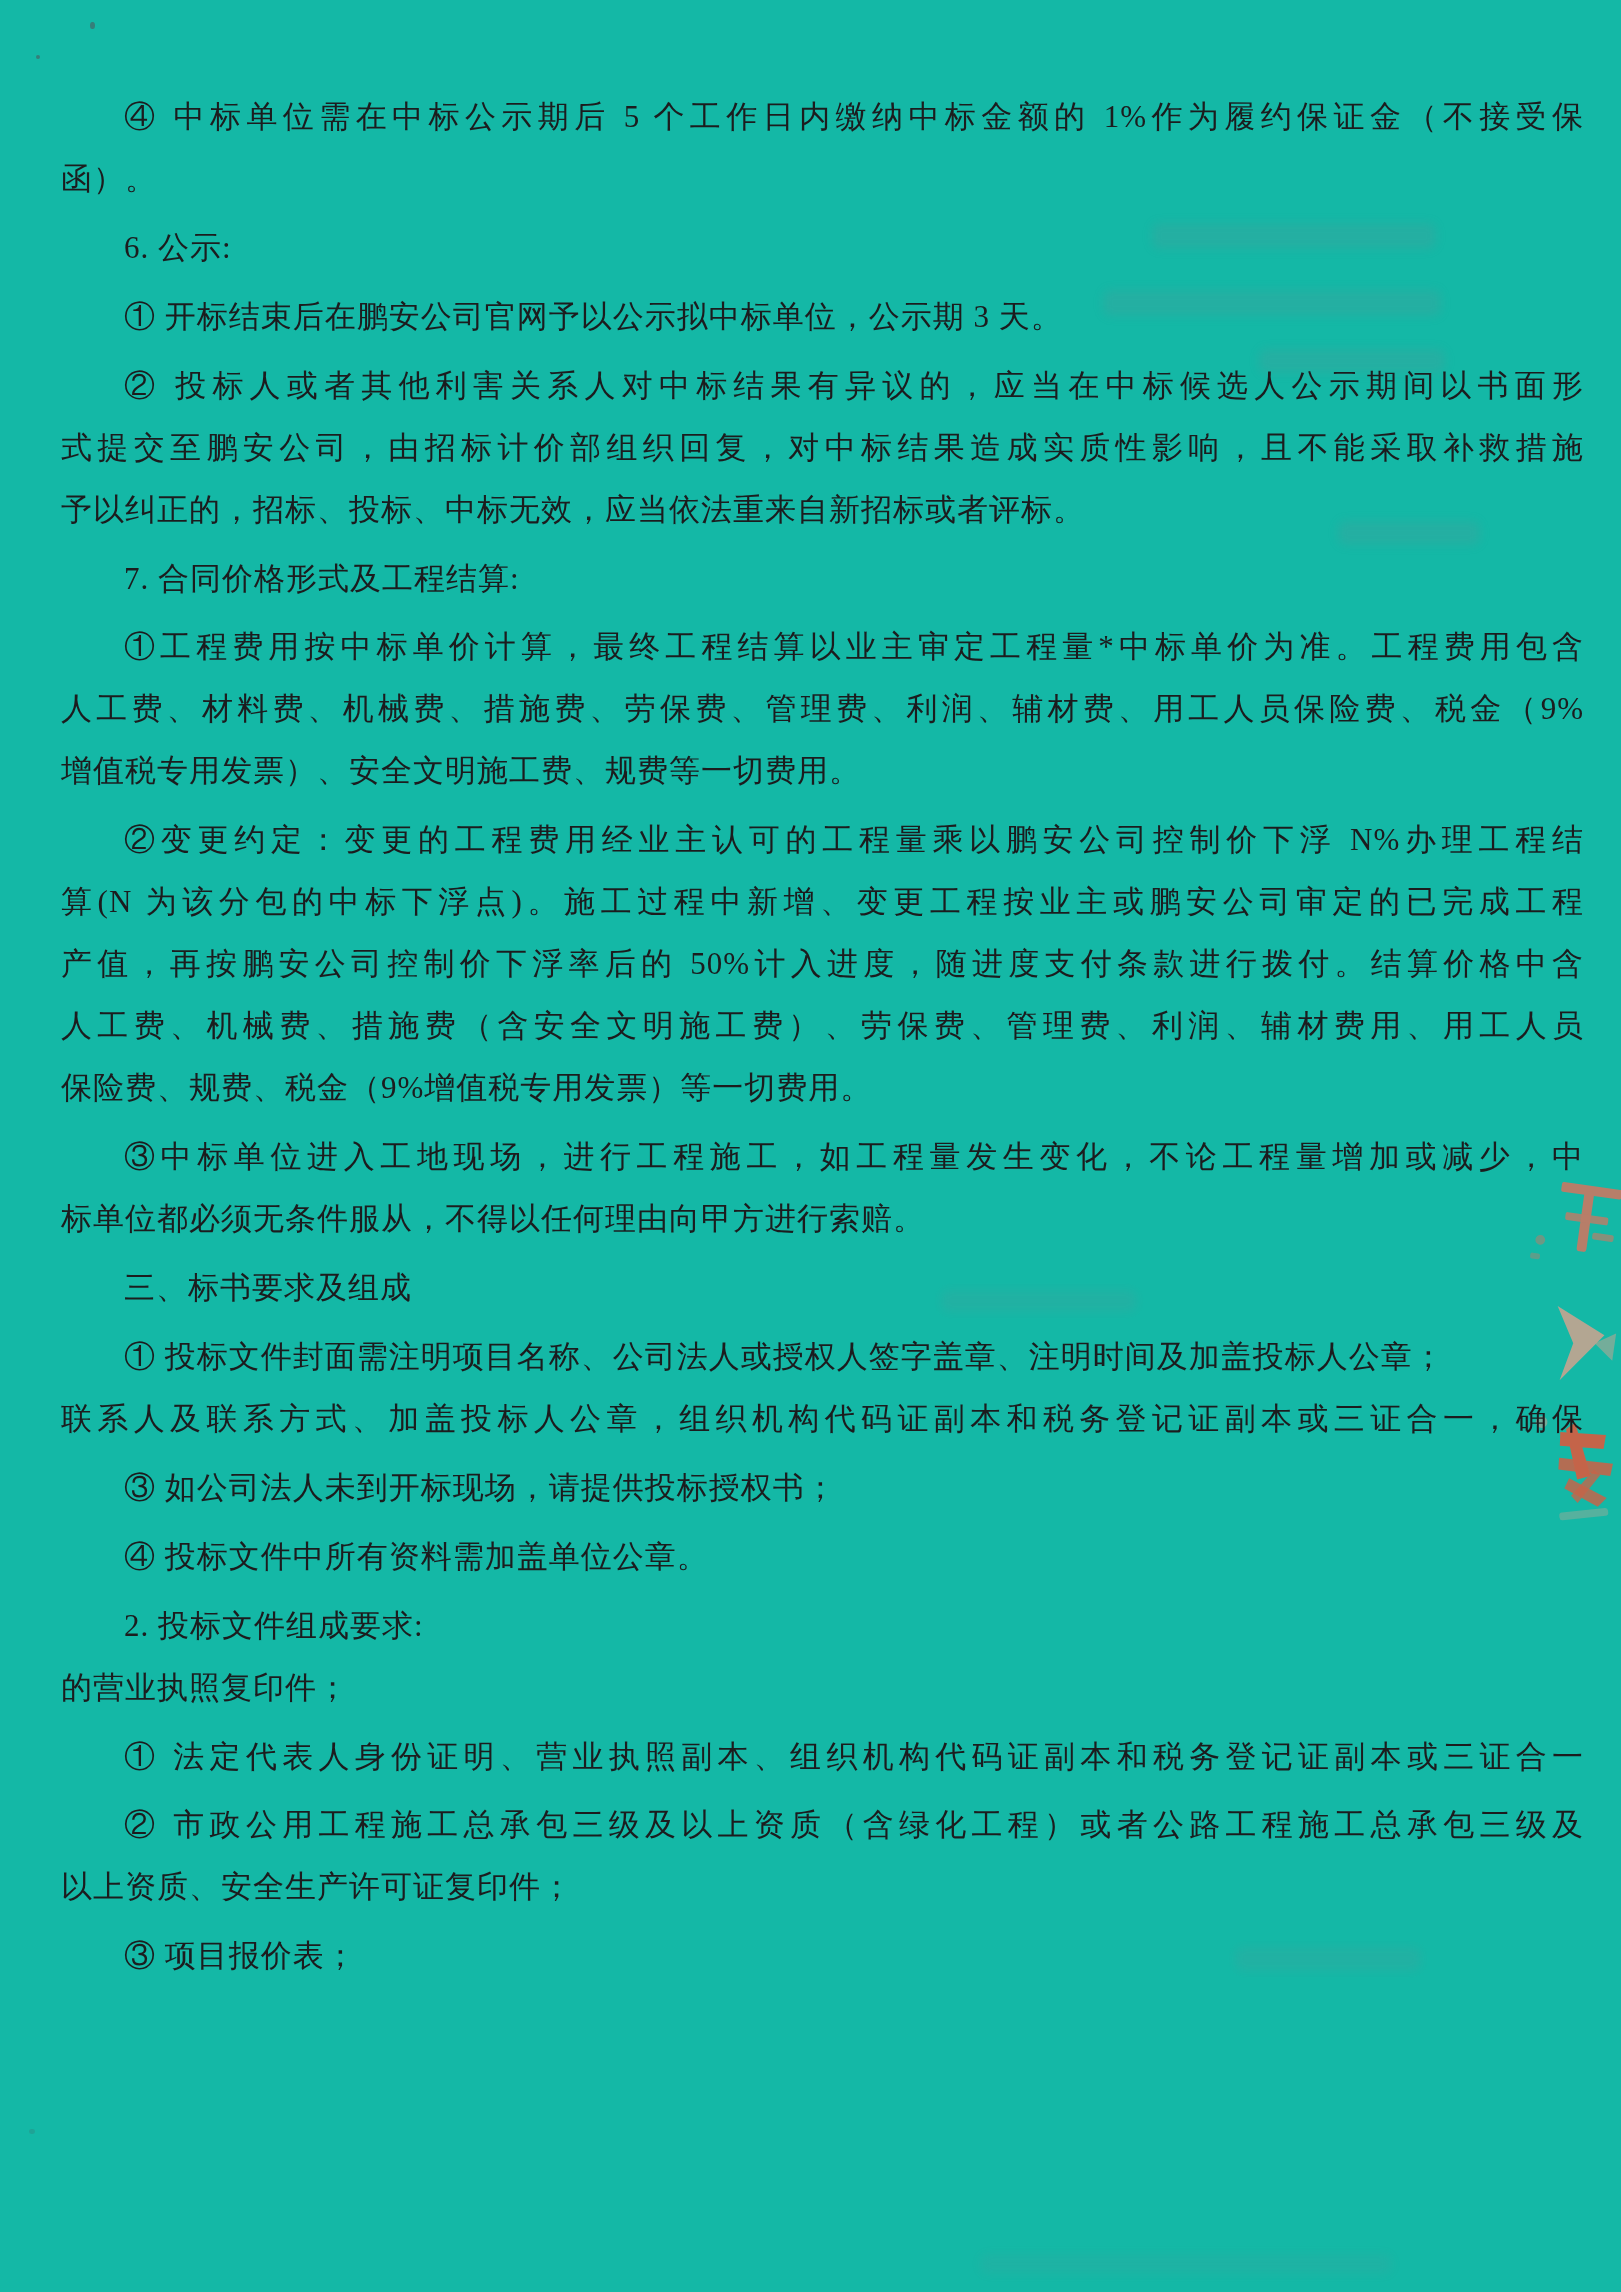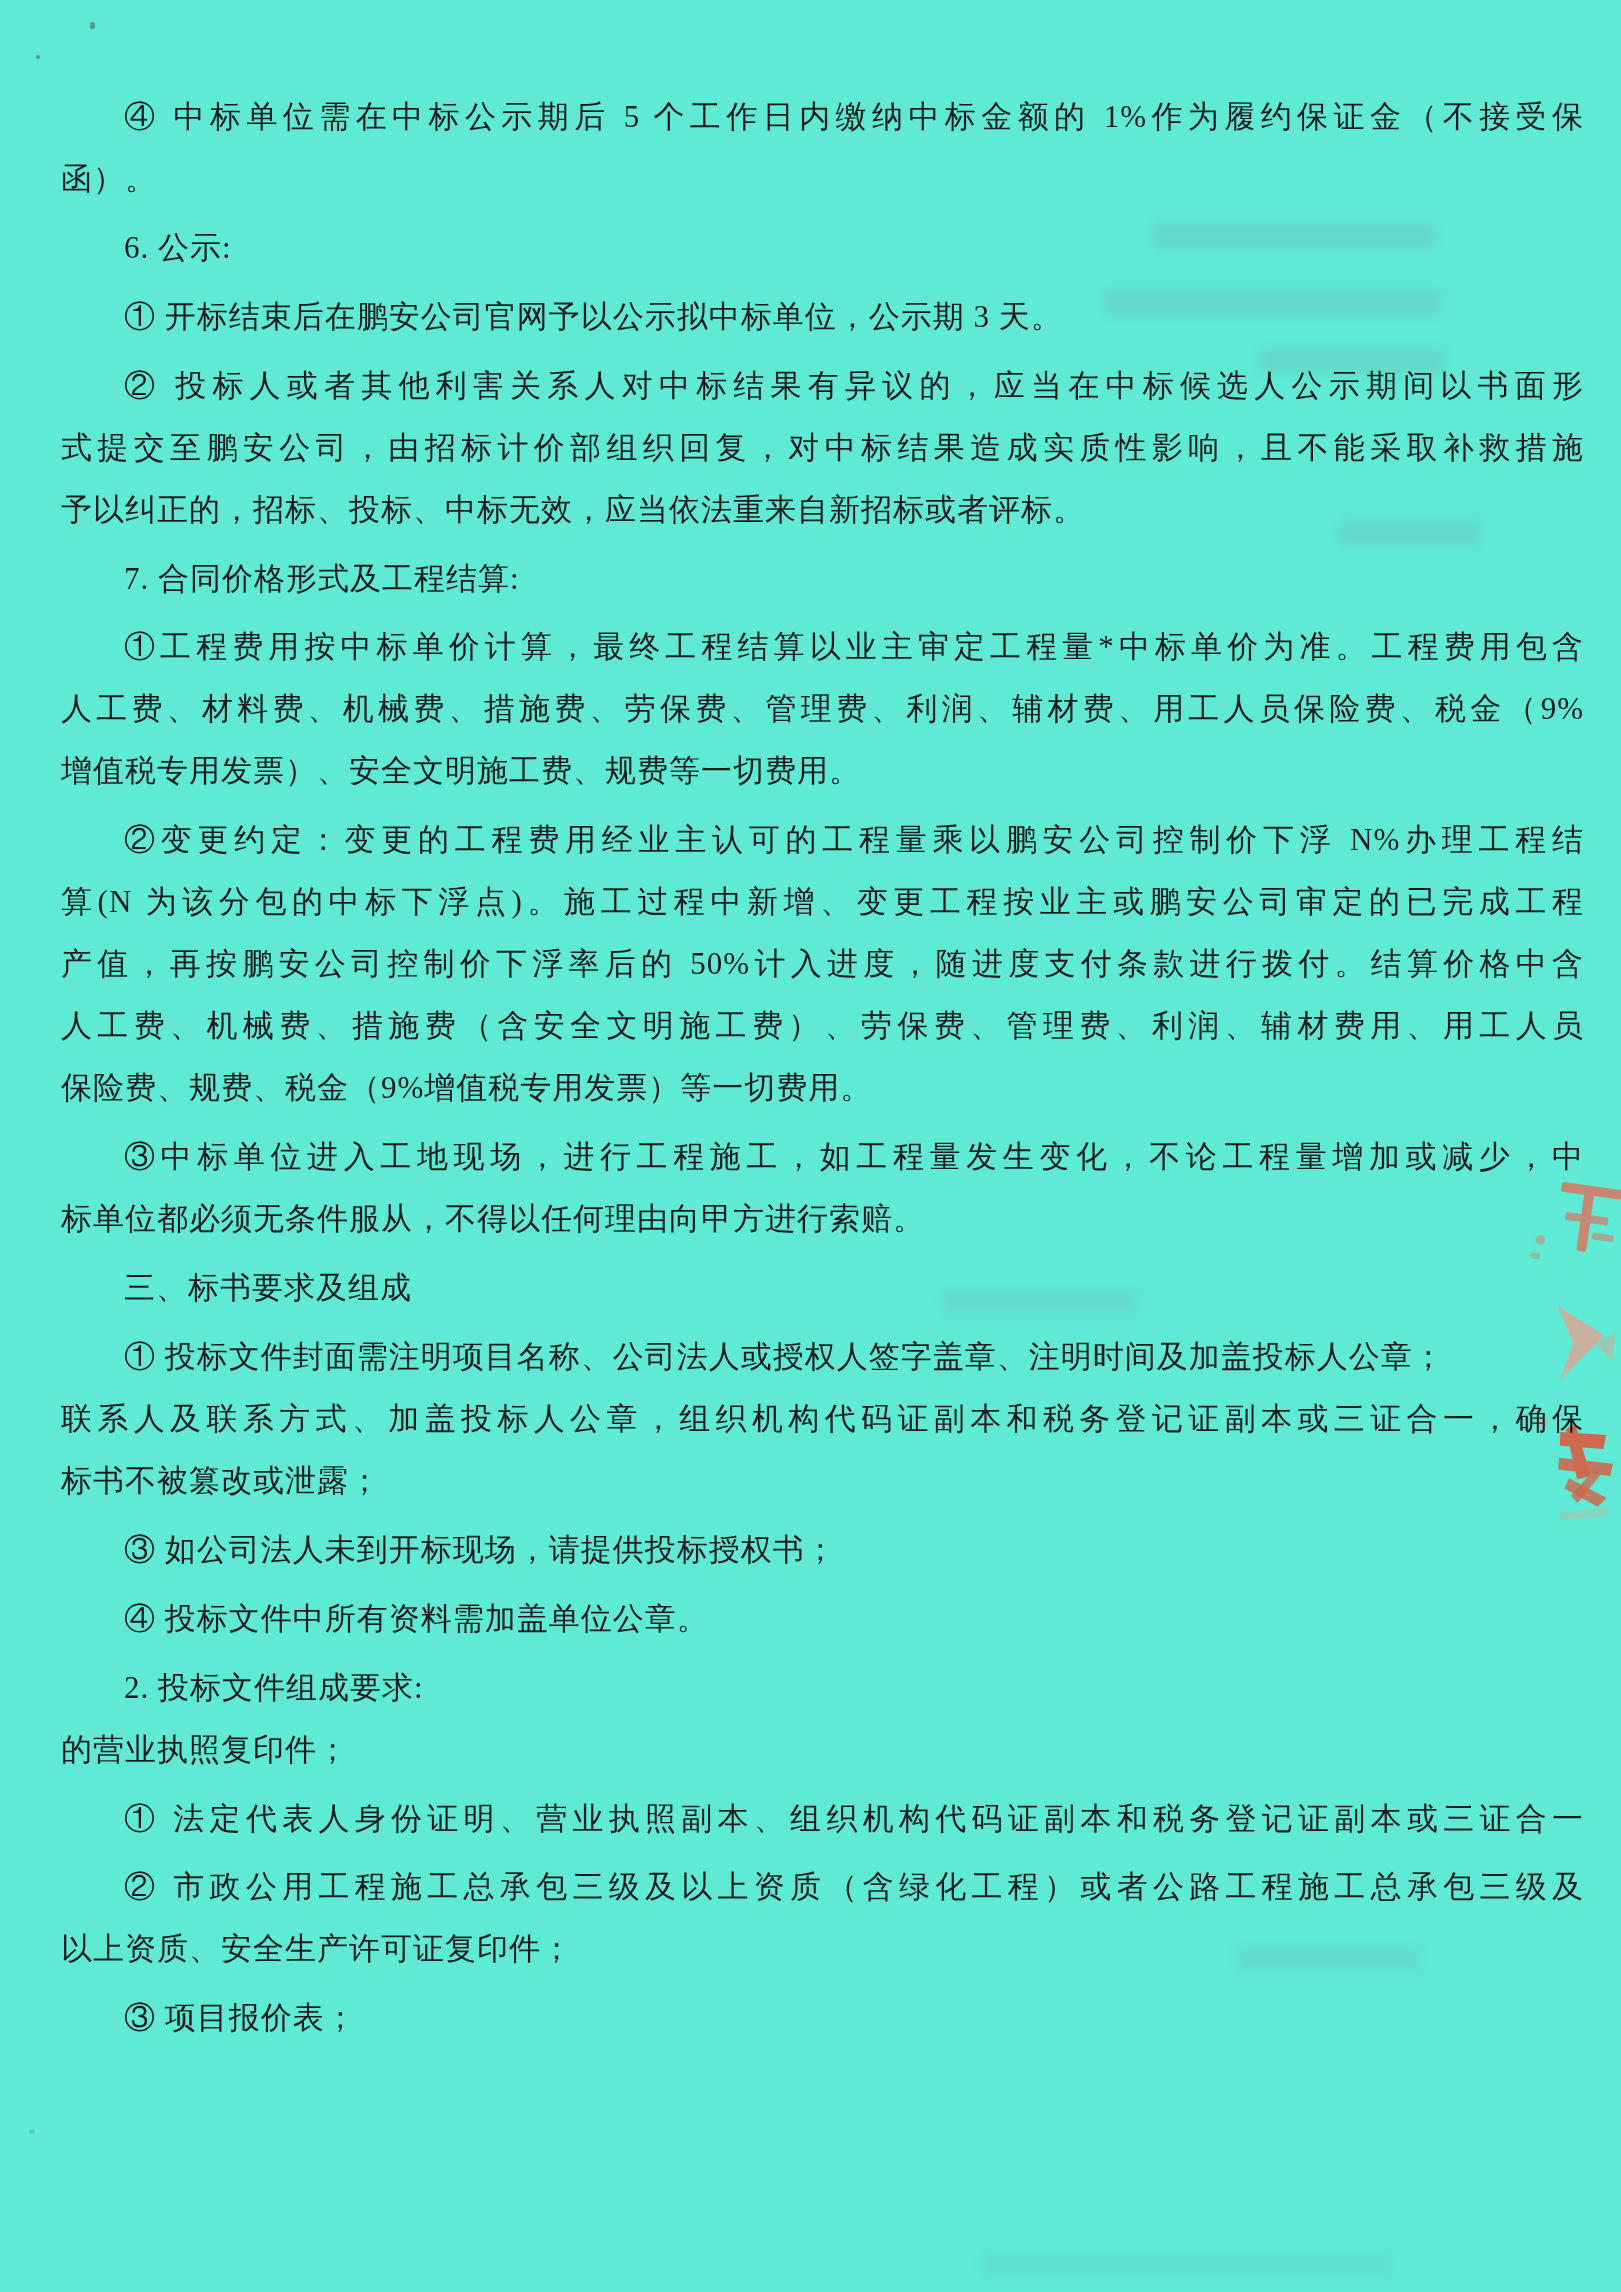--- a/index.html
+++ b/index.html
@@ -1,19 +1,19 @@
 <!DOCTYPE html>
 <html><head>
 <meta charset="utf-8">
 <style>
   html,body{margin:0;padding:0;background:#ffffff;}
   .page{
     position:relative;
     width:1621px;height:2293px;
-    background:#5eead4;
+    background:#14b8a6;
     overflow:hidden;
     font-family:"Liberation Serif","DejaVu Serif",serif;
     color:#1c1c1e;
   }
   .doc-body{
     position:absolute;
     left:61px;top:86px;right:37px;
     font-size:31px;
     line-height:62px;
   }
@@ -105,21 +105,20 @@
       <div class="line ind full ps"><span>②变更约定：变更的工程费用经业主认可的工程量乘以鹏安公司控制价下浮 N%办理工程结</span></div>
       <div class="line full"><span>算(N 为该分包的中标下浮点)。施工过程中新增、变更工程按业主或鹏安公司审定的已完成工程</span></div>
       <div class="line full"><span>产值，再按鹏安公司控制价下浮率后的 50%计入进度，随进度支付条款进行拨付。结算价格中含</span></div>
       <div class="line full"><span>人工费、机械费、措施费（含安全文明施工费）、劳保费、管理费、利润、辅材费用、用工人员</span></div>
       <div class="line"><span>保险费、规费、</span><span class="b">税金（9%增值税专用发票）</span><span>等一切费用。</span></div>
       <div class="line ind full ps"><span>③中标单位进入工地现场，进行工程施工，如工程量发生变化，不论工程量增加或减少，中</span></div>
       <div class="line"><span>标单位都必须无条件服从，不得以任何理由向甲方进行索赔。</span></div>
       <div class="line ind ps"><span class="b">三、标书要求及组成</span></div>
       <div class="line ind ps"><span>① </span><span class="b">投标文件封面</span><span>需注明项目名称、公司法人或授权人签字盖章、注明时间及加盖投标人公章；</span></div>
       <div class="line full"><span>联系人及联系方式、加盖投标人公章，组织机构代码证副本和税务登记证副本或三证合一，确保</span></div>
-      <div class="line"><span>标书不被篡改或泄露；</span></div>
       <div class="line ind ps"><span>③ 如公司法人未到开标现场，请提供投标授权书；</span></div>
       <div class="line ind ps"><span>④ 投标文件中</span><span class="b">所有资料需加盖单位公章。</span></div>
       <div class="line ind ps"><span class="b">2. 投标文件组成要求:</span></div>
       <div class="line"><span>的营业执照复印件；</span></div>
       <div class="line ind full ps"><span>① 法定代表人身份证明、营业执照副本、组织机构代码证副本和税务登记证副本或三证合一</span></div>
       <div class="line ind full ps"><span>② 市政公用工程施工总承包三级及以上资质（含绿化工程）或者公路工程施工总承包三级及</span></div>
       <div class="line"><span>以上资质、安全生产许可证复印件；</span></div>
       <div class="line ind ps"><span>③ 项目报价表；</span></div>
     </div>
 

